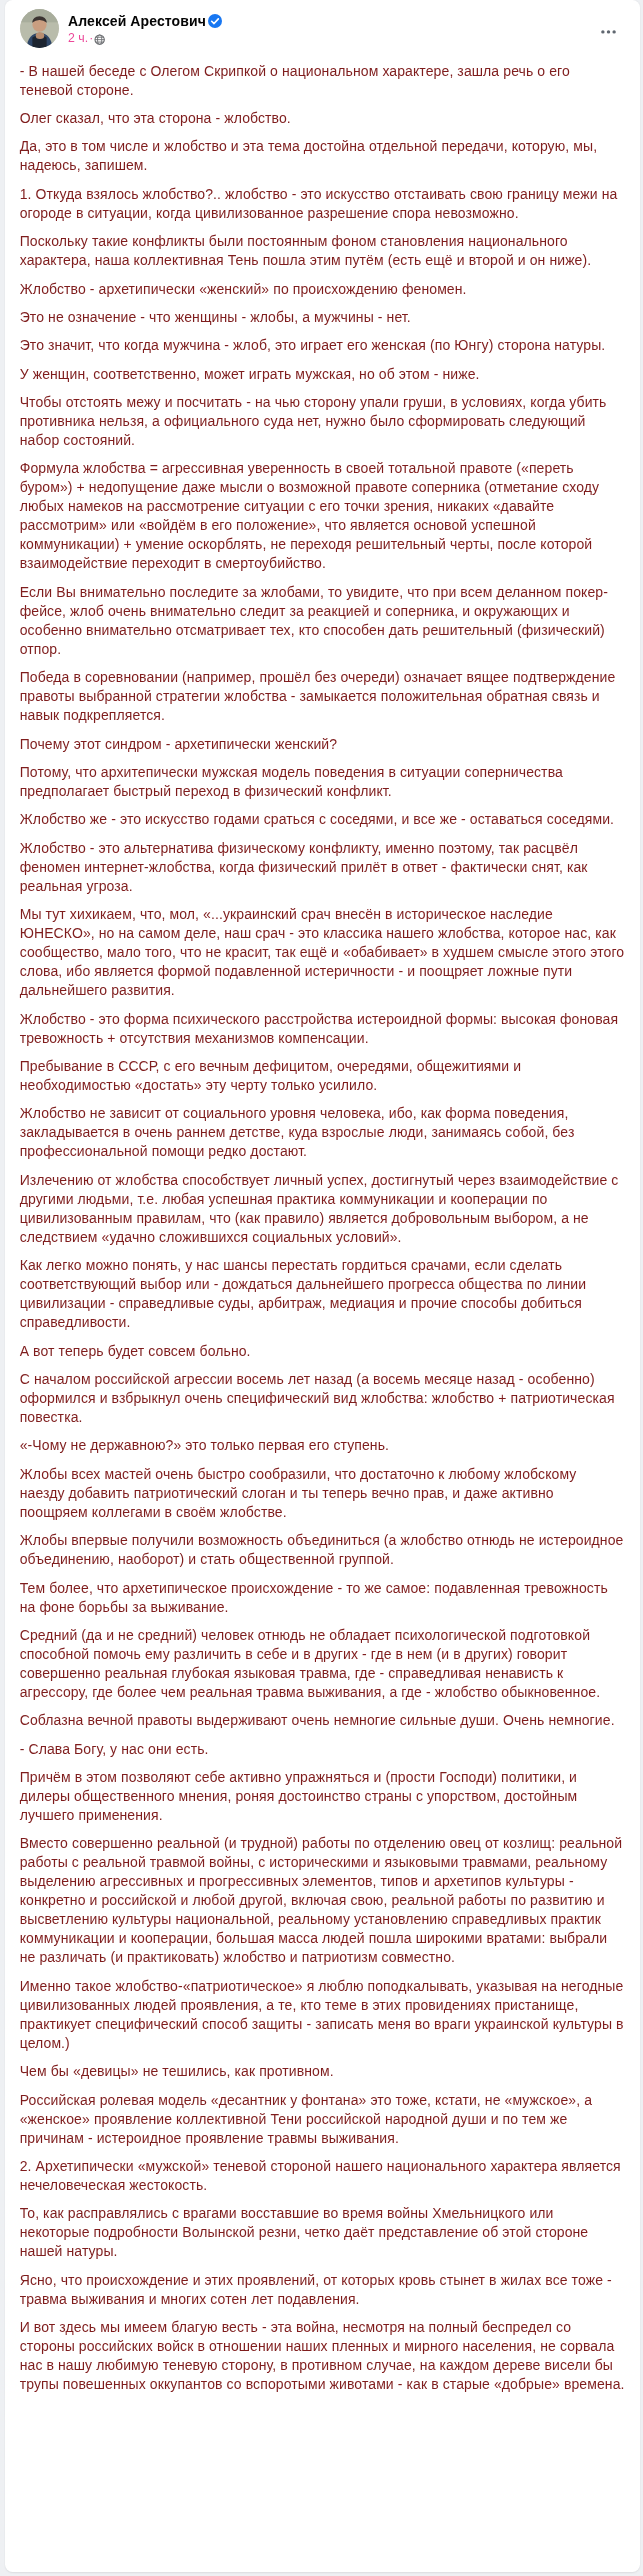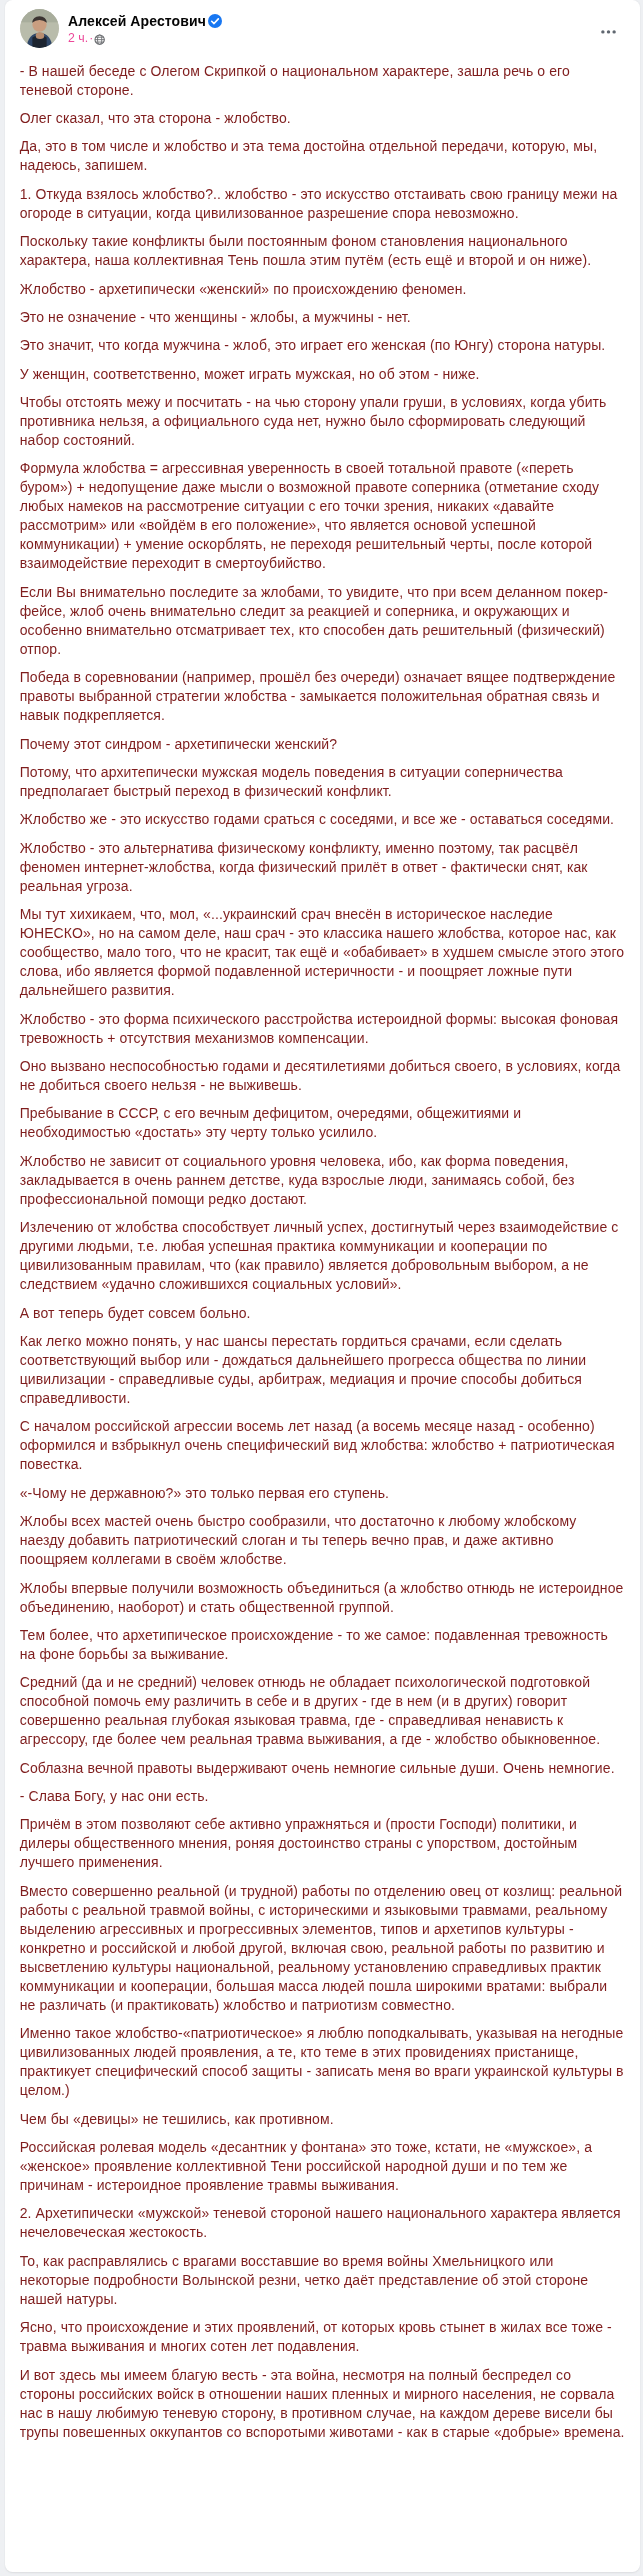--- a/index.html
+++ b/index.html
@@ -151,26 +151,25 @@
         <p>Чтобы отстоять межу и посчитать - на чью сторону упали груши, в условиях, когда убить противника нельзя, а официального суда нет, нужно было сформировать следующий набор состояний.</p>
         <p>Формула жлобства = агрессивная уверенность в своей тотальной правоте («переть буром») + недопущение даже мысли о возможной правоте соперника (отметание сходу любых намеков на рассмотрение ситуации с его точки зрения, никаких «давайте рассмотрим» или «войдём в его положение», что является основой успешной коммуникации) + умение оскорблять, не переходя решительный черты, после которой взаимодействие переходит в смертоубийство.</p>
         <p>Если Вы внимательно последите за жлобами, то увидите, что при всем деланном покер-фейсе, жлоб очень внимательно следит за реакцией и соперника, и окружающих и особенно внимательно отсматривает тех, кто способен дать решительный (физический) отпор.</p>
         <p>Победа в соревновании (например, прошёл без очереди) означает вящее подтверждение правоты выбранной стратегии жлобства - замыкается положительная обратная связь и навык подкрепляется.</p>
         <p>Почему этот синдром - архетипически женский?</p>
         <p>Потому, что архитепически мужская модель поведения в ситуации соперничества предполагает быстрый переход в физический конфликт.</p>
         <p>Жлобство же - это искусство годами сраться с соседями, и все же - оставаться соседями.</p>
         <p>Жлобство - это альтернатива физическому конфликту, именно поэтому, так расцвёл феномен интернет-жлобства, когда физический прилёт в ответ - фактически снят, как реальная угроза.</p>
         <p>Мы тут хихикаем, что, мол, «...украинский срач внесён в историческое наследие ЮНЕСКО», но на самом деле, наш срач - это классика нашего жлобства, которое нас, как сообщество, мало того, что не красит, так ещё и «обабивает» в худшем смысле этого этого слова, ибо является формой подавленной истеричности - и поощряет ложные пути дальнейшего развития.</p>
         <p>Жлобство - это форма психического расстройства истероидной формы: высокая фоновая тревожность + отсутствия механизмов компенсации.</p>
-        <p>Оно вызвано неспособностью годами и десятилетиями добиться своего, в условиях, когда не добиться своего нельзя - не выживешь.</p>
         <p>Пребывание в СССР, с его вечным дефицитом, очередями, общежитиями и необходимостью «достать» эту черту только усилило.</p>
         <p>Жлобство не зависит от социального уровня человека, ибо, как форма поведения, закладывается в очень раннем детстве, куда взрослые люди, занимаясь собой, без профессиональной помощи редко достают.</p>
         <p>Излечению от жлобства способствует личный успех, достигнутый через взаимодействие с другими людьми, т.е. любая успешная практика коммуникации и кооперации по цивилизованным правилам, что (как правило) является добровольным выбором, а не следствием «удачно сложившихся социальных условий».</p>
+        <p>Как легко можно понять, у нас шансы перестать гордиться срачами, если сделать соответствующий выбор или - дождаться дальнейшего прогресса общества по линии цивилизации - справедливые суды, арбитраж, медиация и прочие способы добиться справедливости.</p>
         <p>А вот теперь будет совсем больно.</p>
-        <p>Как легко можно понять, у нас шансы перестать гордиться срачами, если сделать соответствующий выбор или - дождаться дальнейшего прогресса общества по линии цивилизации - справедливые суды, арбитраж, медиация и прочие способы добиться справедливости.</p>
         <p>С началом российской агрессии восемь лет назад (а восемь месяце назад - особенно) оформился и взбрыкнул очень специфический вид жлобства: жлобство + патриотическая повестка.</p>
         <p>«-Чому не державною?» это только первая его ступень.</p>
         <p>Жлобы всех мастей очень быстро сообразили, что достаточно к любому жлобскому наезду добавить патриотический слоган и ты теперь вечно прав, и даже активно поощряем коллегами в своём жлобстве.</p>
         <p>Жлобы впервые получили возможность объединиться (а жлобство отнюдь не истероидное объединению, наоборот) и стать общественной группой.</p>
         <p>Тем более, что архетипическое происхождение - то же самое: подавленная тревожность на фоне борьбы за выживание.</p>
         <p>Средний (да и не средний) человек отнюдь не обладает психологической подготовкой способной помочь ему различить в себе и в других - где в нем (и в других) говорит совершенно реальная глубокая языковая травма, где - справедливая ненависть к агрессору, где более чем реальная травма выживания, а где - жлобство обыкновенное.</p>
         <p>Соблазна вечной правоты выдерживают очень немногие сильные души. Очень немногие.</p>
         <p>- Слава Богу, у нас они есть.</p>
         <p>Причём в этом позволяют себе активно упражняться и (прости Господи) политики, и дилеры общественного мнения, роняя достоинство страны с упорством, достойным лучшего применения.</p>
         <p>Вместо совершенно реальной (и трудной) работы по отделению овец от козлищ: реальной работы с реальной травмой войны, с историческими и языковыми травмами, реальному выделению агрессивных и прогрессивных элементов, типов и архетипов культуры - конкретно и российской и любой другой, включая свою, реальной работы по развитию и высветлению культуры национальной, реальному установлению справедливых практик коммуникации и кооперации, большая масса людей пошла широкими вратами: выбрали не различать (и практиковать) жлобство и патриотизм совместно.</p>

